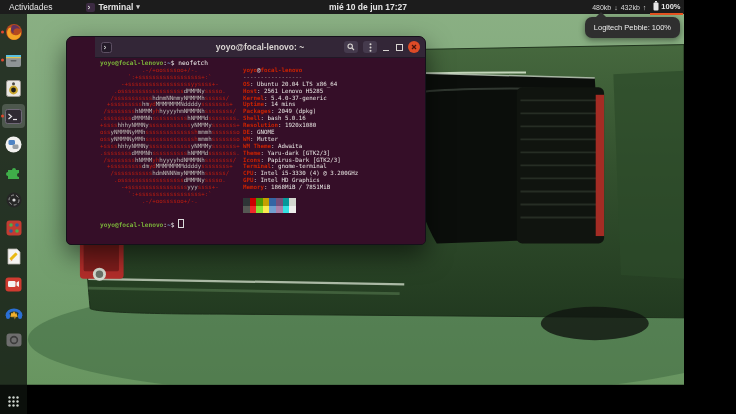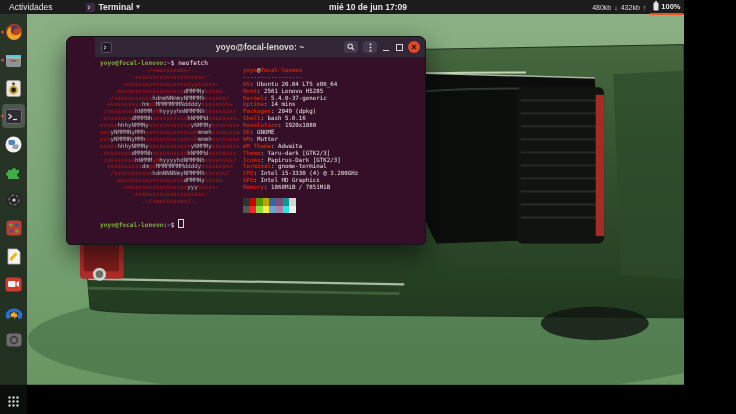--- a/index.html
+++ b/index.html
@@ -136,21 +136,21 @@
         <span class="ico">
           <svg width="9" height="9">
               <rect x="0" y="0" width="9" height="9" rx="2" fill="#3c2b42"></rect>
               <path d="M2,3 L4,4.5 L2,6" stroke="#d8d8d8" stroke-width="1" fill="none"></path>
             </svg>
         </span>
         <span>Terminal</span>
         <span class="chev">▾</span>
       </div>
     </div>
-    <div class="tb-clock">mié 10 de jun 17:09</div>
+    <div class="tb-clock">mié 10 de jun 17:27</div>
     <div class="tb-right">
       <span class="net">
         <span>480kb</span>
         <span>↓</span>
         <span>432kb</span>
         <span>↑</span>
       </span>
       <span class="battery-group">
         <span class="sysico">
           <svg width="6" height="10">
@@ -174,20 +174,24 @@
       <span class="sysico">
         <svg width="9" height="9">
             <circle cx="4.5" cy="5" r="3.3" fill="none" stroke="#dcdcdc" stroke-width="1"></circle>
             <line x1="4.5" y1="0.5" x2="4.5" y2="4" stroke="#dcdcdc" stroke-width="1.2"></line>
           </svg>
       </span>
       <span class="chev">▾</span>
     </div>
   </div>
 
+  <div class="notif">
+    <div class="notif-arrow"></div>
+    <span>Logitech Pebble: 100%</span>
+  </div>
 
   <div class="dock">
     <div class="dock-items">
         <div class="dock-item">
           <span class="run-dot"></span>
           <span class="dock-ico">
             <svg width="18" height="18">
               <circle cx="9" cy="9" r="8" fill="#b5491f"></circle>
               <path d="M4,5 A7,7 0 1 0 16,9 A6,6 0 0 1 6,10 A5,5 0 0 1 8,4 Z" fill="#f4a425"></path>
               <path d="M9,2 C12,2 14,4 15,6 C13,5 11,5 10,6 C8,7 8,9 9,10 C7,10 6,8 6,6 C6,4 7,2 9,2 Z" fill="#62325e"></path>

